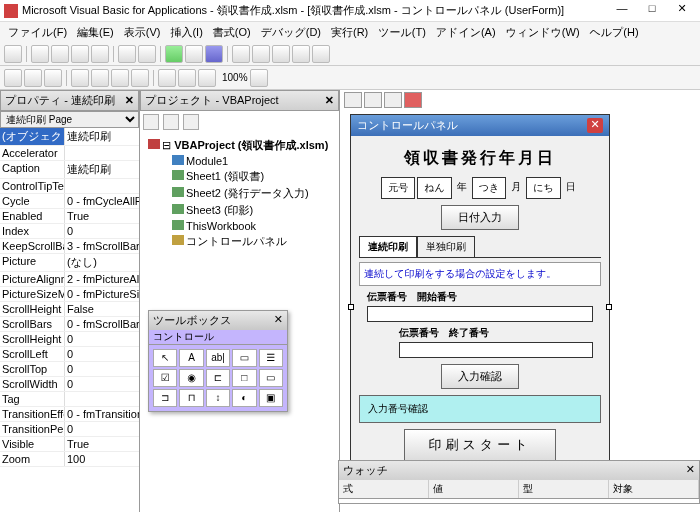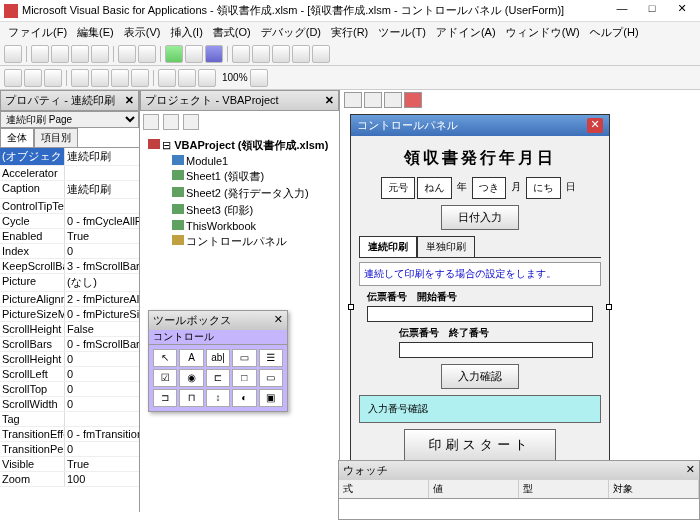--- a/index.html
+++ b/index.html
@@ -59,21 +59,21 @@
 .uf-btn.big { width: 152px; text-align: center; font-size: 13px; letter-spacing: 4px; padding: 6px; }
 .uf-tabs { display: flex; border-bottom: 1px solid #333; margin-top: 6px; }
 .uf-tabs .t { padding: 3px 8px; border: 1px solid #333; border-bottom: none; background: #f0f0f0; font-size: 10px; cursor: pointer; }
 .uf-tabs .t.active { background: #fff; font-weight: bold; }
 .uf-desc { color: #0000cc; font-size: 10px; padding: 4px; background: #fff; border: 1px solid #999; margin: 4px 0; }
 .uf-field { margin: 4px 0; }
 .uf-field .fl { font-size: 10px; font-weight: bold; padding-left: 8px; }
 .uf-field .fi { border: 1px solid #333; background: #fff; height: 16px; margin: 2px 8px; }
 .uf-confirm { background: #b0f0f0; border: 1px solid #666; padding: 6px 8px; font-size: 10px; margin: 4px 0; }
 .handle { position: absolute; width: 6px; height: 6px; background: #fff; border: 1px solid #000; }
-.watch { position: absolute; left: 338px; top: 460px; right: 0; height: 60px; border: 1px solid #999; background: #fff; }
+.watch { position: absolute; left: 338px; top: 460px; right: 0; height: 44px; border: 1px solid #999; background: #fff; }
 .watch .w-hdr { background: linear-gradient(#e8e8e8,#d0d0d0); padding: 2px 4px; font-size: 10px; display: flex; justify-content: space-between; }
 .watch .w-cols { display: flex; border-bottom: 1px solid #999; }
 .watch .w-cols span { flex: 1; padding: 2px 4px; border-right: 1px solid #ccc; font-size: 10px; background: #f0f0f0; }
 </style>
 </head>
 <body>
 
 <div class="titlebar">
   <div class="icon"></div>
   <div class="title">Microsoft Visual Basic for Applications - 領収書作成.xlsm - [領収書作成.xlsm - コントロールパネル (UserForm)]</div>
@@ -137,24 +137,20 @@
 
 <div class="main">
   <div class="left">
     <div class="panel-hdr">
       <span>プロパティ - 連続印刷</span>
       <span class="x">✕</span>
     </div>
     <select class="prop-select">
       <option>連続印刷 Page</option>
     </select>
-    <div class="tabs">
-      <span class="active">全体</span>
-      <span>項目別</span>
-    </div>
     <div class="prop-grid" id="prop-grid">
         <div class="prop-row sel">
           <div class="pn">(オブジェクト名)</div>
           <div class="pv">連続印刷</div>
         </div>
         <div class="prop-row">
           <div class="pn">Accelerator</div>
           <div class="pv"></div>
         </div>
         <div class="prop-row">

